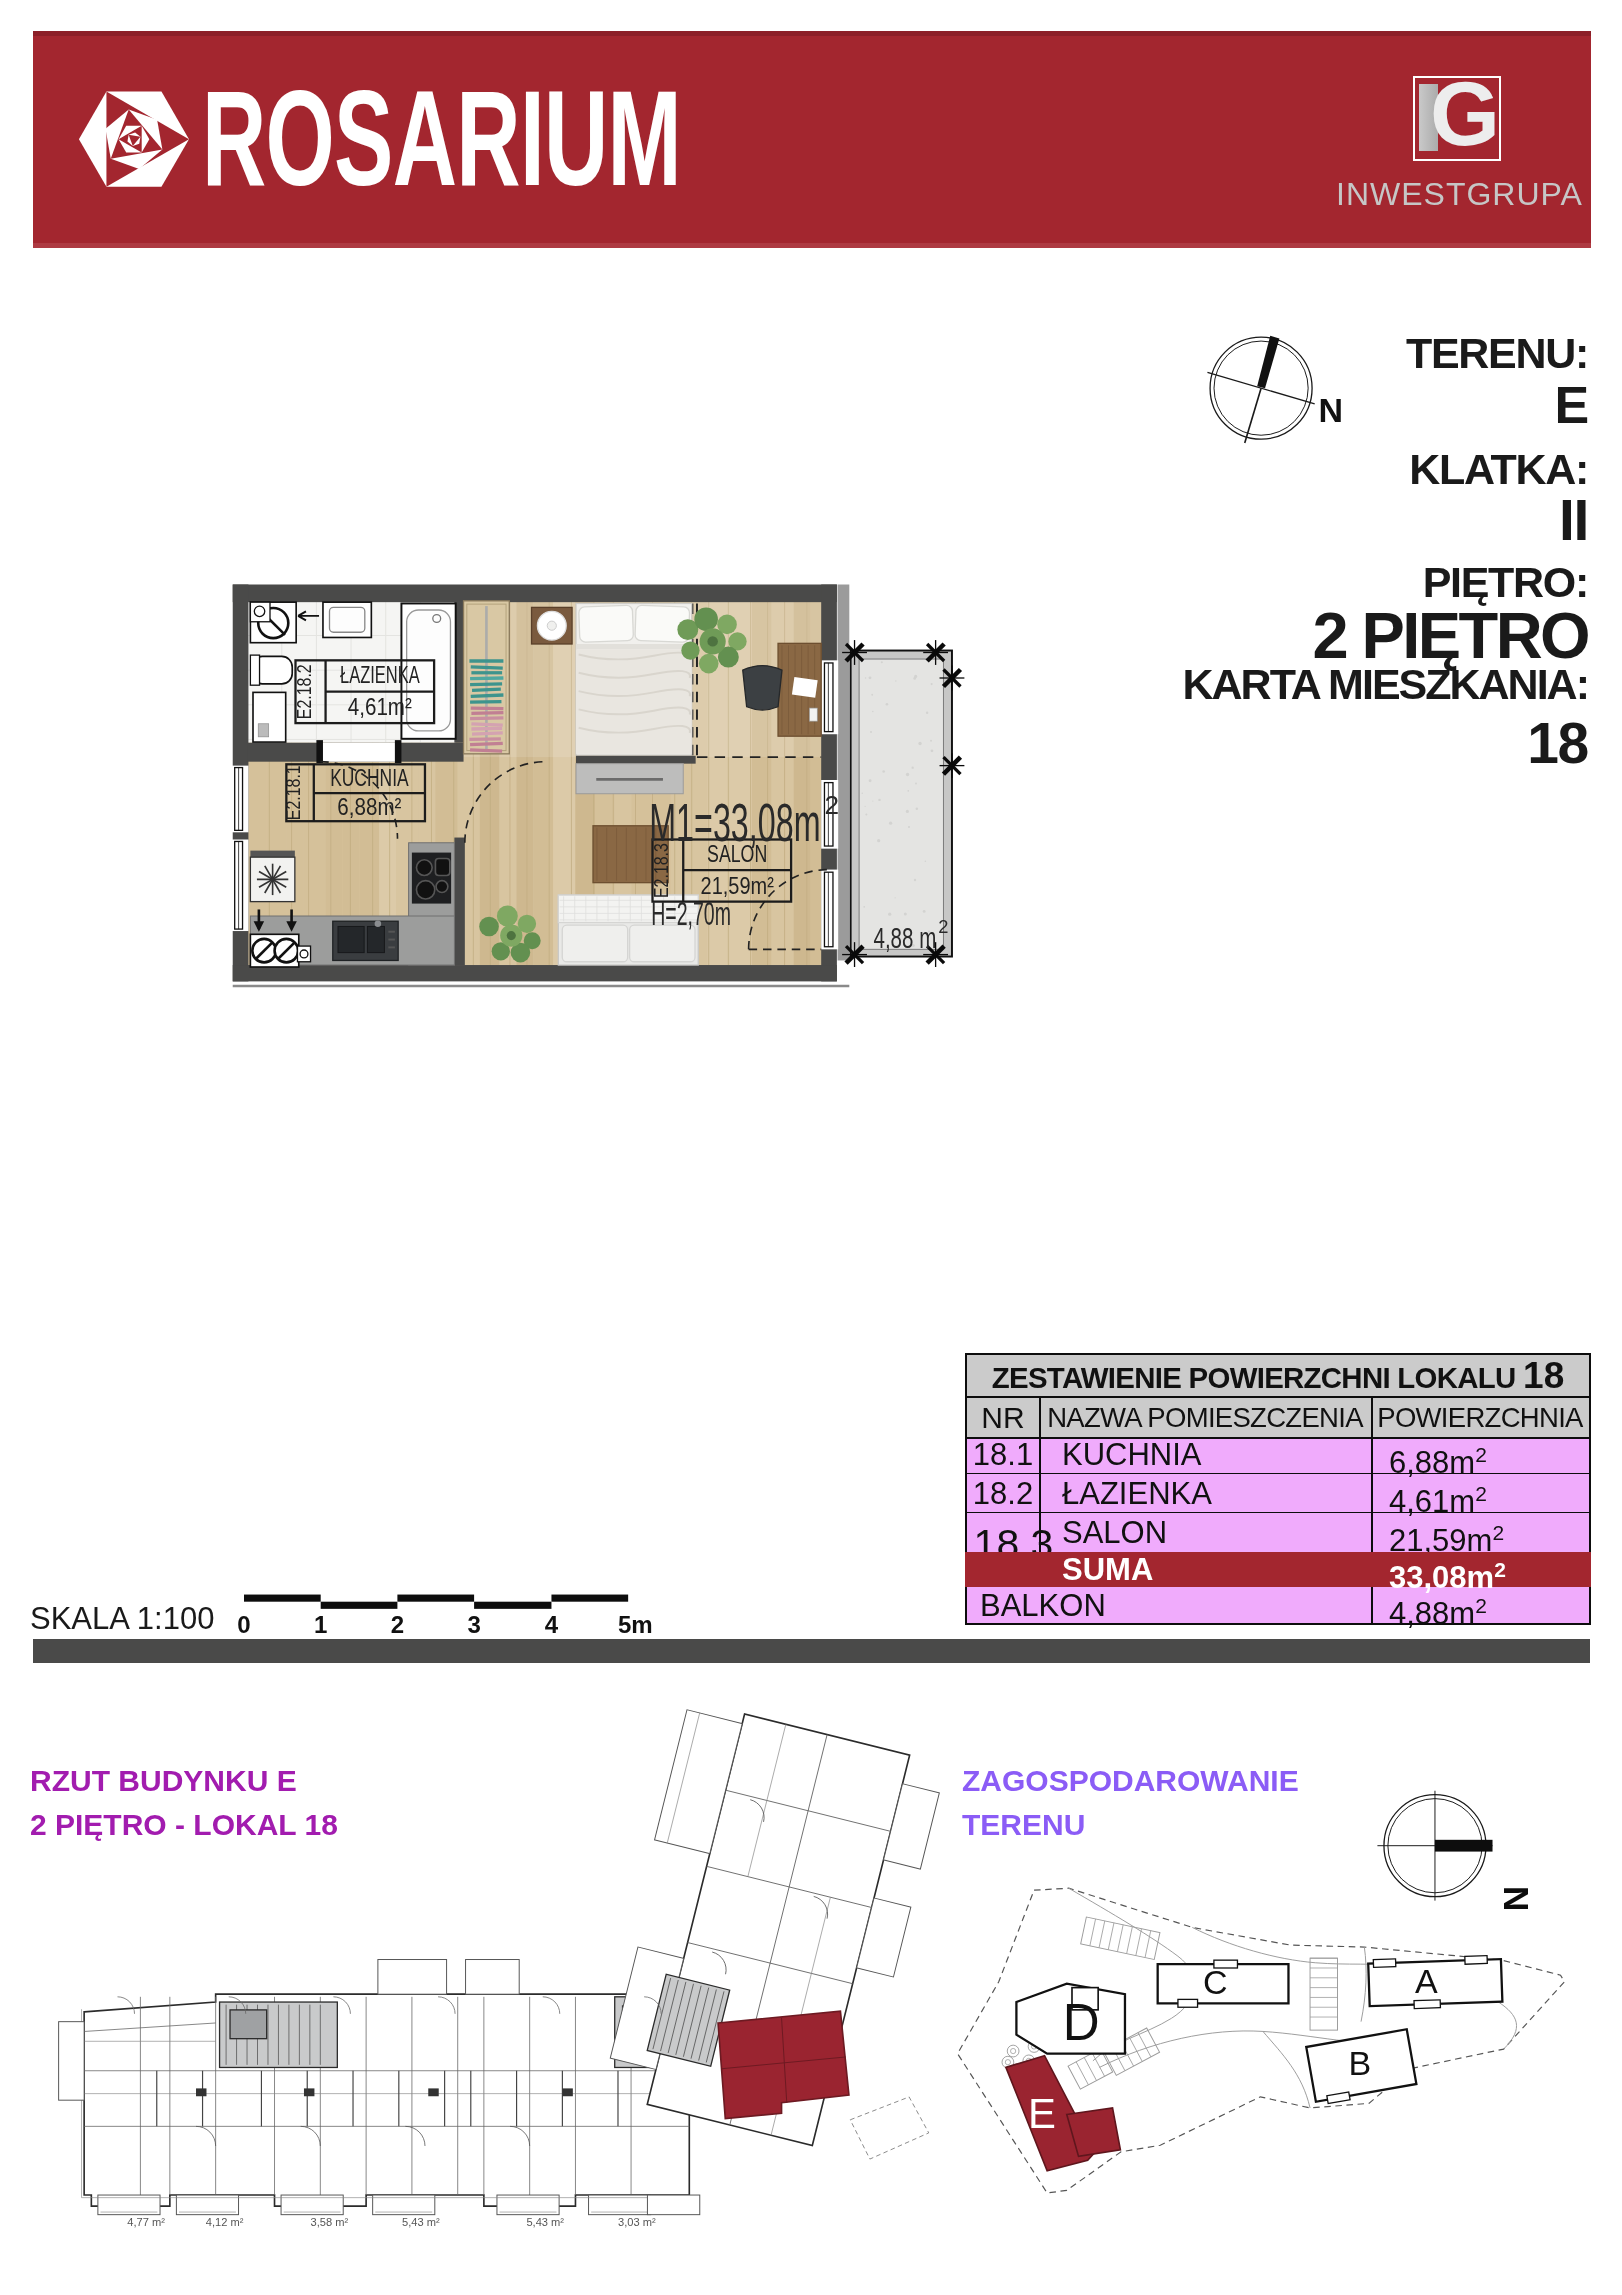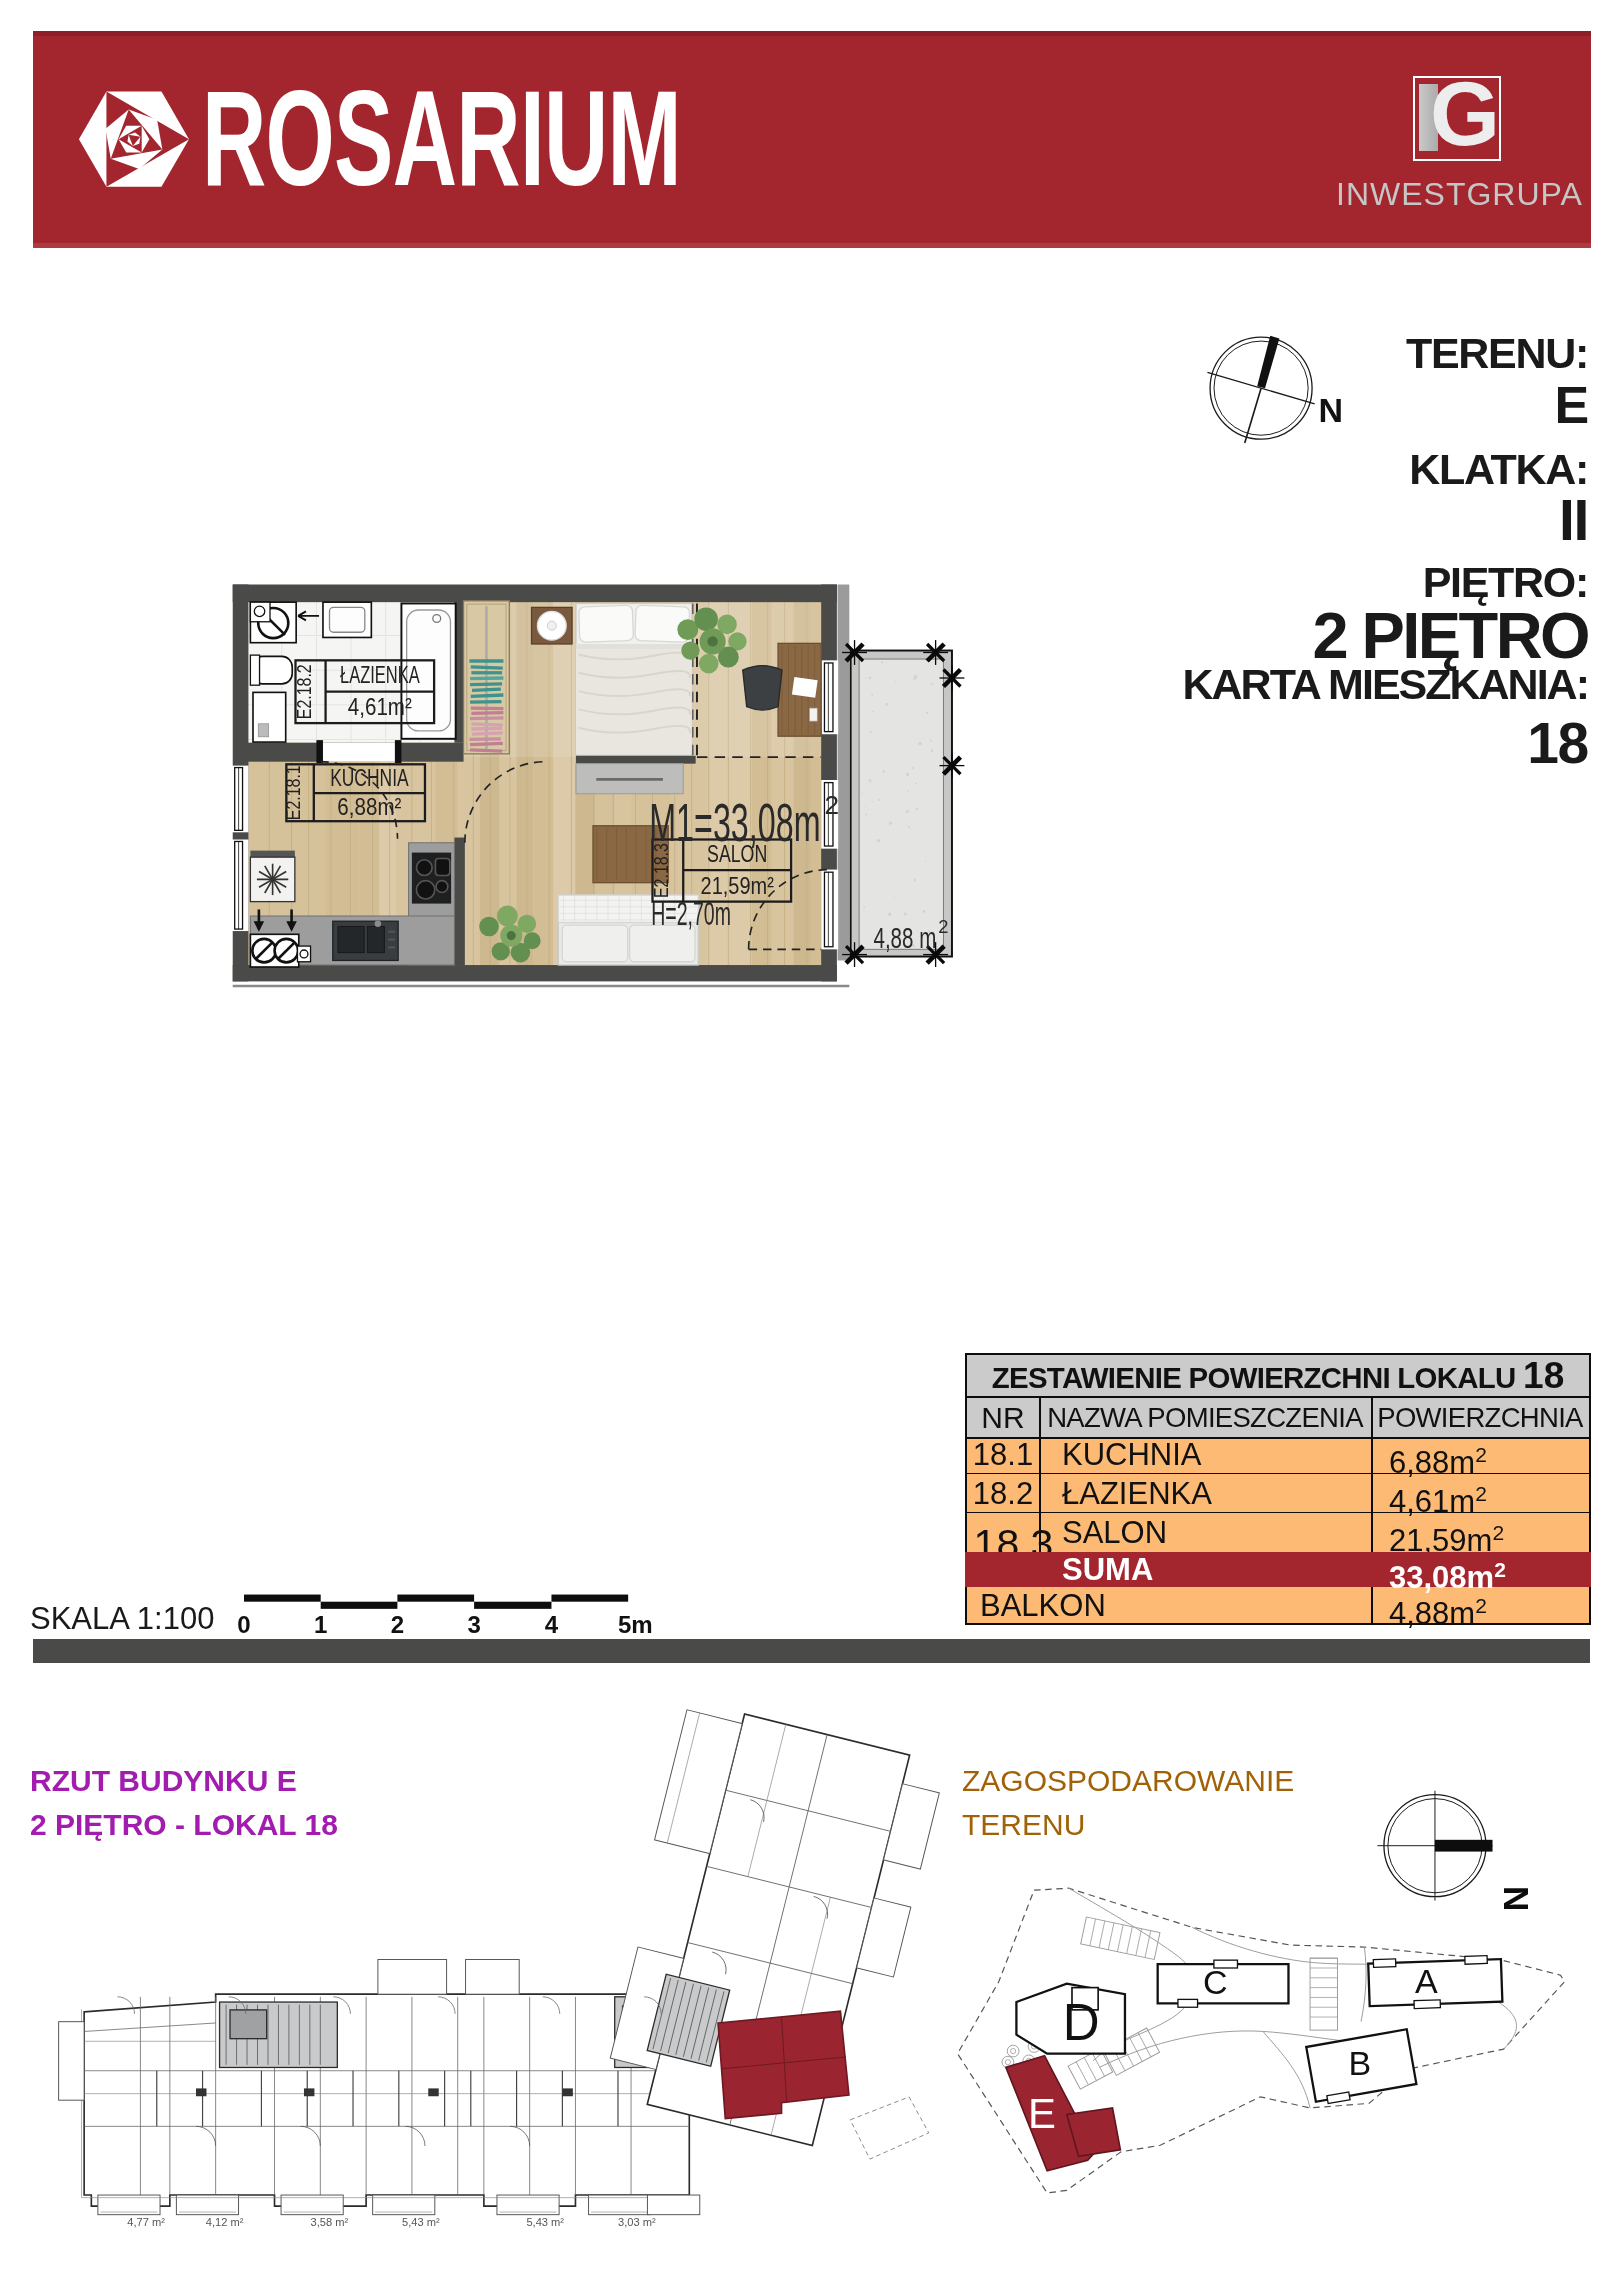--- a/index.html
+++ b/index.html
@@ -402,21 +402,21 @@
       <line x1="1045" y1="1330" x2="1210" y2="1330" stroke="#1c1c1c" stroke-width="3.5"></line>
       <text x="1021.5" y="1330.5" font-size="30" fill="#222" text-anchor="middle" font-weight="normal" font-family="Liberation Sans" transform="rotate(-90 1021.5 1330.5)" textLength="84" lengthAdjust="spacingAndGlyphs">E2.18.3</text>
       <text x="1127.5" y="1317.5" font-size="36" fill="#222" text-anchor="middle" font-weight="normal" font-family="Liberation Sans" textLength="92" lengthAdjust="spacingAndGlyphs">SALON</text>
       <text x="1127.5" y="1366.0" font-size="36" fill="#222" text-anchor="middle" font-weight="normal" font-family="Liberation Sans" textLength="112" lengthAdjust="spacingAndGlyphs">21,59m²</text>
       <text x="993" y="1286" font-size="82" fill="#2a2a2a" text-anchor="start" font-weight="normal" font-family="Liberation Sans" textLength="262" lengthAdjust="spacingAndGlyphs">M1=33,08m</text>
       <text x="1261" y="1244" font-size="40" fill="#2a2a2a" text-anchor="start" font-weight="normal" font-family="Liberation Sans">2</text>
       <text x="996" y="1414" font-size="52" fill="#2a2a2a" text-anchor="start" font-weight="normal" font-family="Liberation Sans" textLength="122" lengthAdjust="spacingAndGlyphs">H=2,70m</text>
     </g>
 </svg>
 
-<div class="abs" style="left:965px;top:1353px;width:622px;height:268px;border:2px solid #0d0d0d;background:#fdba74">
+<div class="abs" style="left:965px;top:1353px;width:622px;height:268px;border:2px solid #0d0d0d;background:#f0abfc">
  <div style="position:absolute;left:0;top:0;width:100%;height:41px;background:#CBCBCB;border-bottom:2px solid #0d0d0d;text-align:center;color:#111">
    <span style="font-size:29.4px;font-weight:bold;line-height:41px;letter-spacing:-0.7px;white-space:nowrap">ZESTAWIENIE POWIERZCHNI LOKALU </span><span style="font-size:37px;font-weight:bold;line-height:41px">18</span>
  </div>
  <div style="position:absolute;left:0;top:43px;width:100%;height:39px;background:#CBCBCB;border-bottom:2px solid #0d0d0d"></div>
  <div style="position:absolute;left:0;top:43px;width:72px;height:36px;font-size:30px;line-height:39px;text-align:center;color:#111">NR</div>
  <div style="position:absolute;left:74px;top:43px;width:328px;height:39px;font-size:27.5px;line-height:39px;text-align:center;color:#111;white-space:nowrap;letter-spacing:-0.7px">NAZWA POMIESZCZENIA</div>
  <div style="position:absolute;left:404px;top:43px;width:218px;height:39px;font-size:27.5px;line-height:39px;text-align:center;color:#111;white-space:nowrap;letter-spacing:-0.7px">POWIERZCHNIA</div>
  <div style="position:absolute;left:72px;top:43px;width:2px;height:157px;background:#0d0d0d"></div>
  <div style="position:absolute;left:404px;top:43px;width:2px;height:226px;background:#0d0d0d"></div>
  <div style="position:absolute;left:0;top:81px;width:100%;height:37px;border-bottom:1.3px solid #0d0d0d"></div>
@@ -454,21 +454,21 @@
       <text x="246" y="66">2</text>
 <text x="364" y="66">3</text>
       <text x="483" y="66">4</text>
       <text x="612" y="66">5m</text>
 </g>
 </svg>
 
 <div class="abs" style="left:33px;top:1639px;width:1557px;height:23.6px;background:#4A4A49"></div>
 
 <div class="abs" style="left:30px;top:1759px;font-size:30px;font-weight:bold;color:#a21caf;line-height:1.45">RZUT BUDYNKU E<br>2 PIĘTRO - LOKAL 18</div>
-<div class="abs" style="left:962px;top:1759px;font-size:30px;font-weight:normal;color:#a16207;line-height:1.45">ZAGOSPODAROWANIE<br>TERENU</div>
+<div class="abs" style="left:962px;top:1759px;font-size:30px;font-weight:bold;color:#8b5cf6;line-height:1.45">ZAGOSPODAROWANIE<br>TERENU</div>
 
 <svg class="abs" style="left:39px;top:1701px" width="929" height="589" viewBox="60 2600 1420 900">
 <g id="bldg">
       <polygon points="129,3075 330,3060 330,3048 965,3048 965,3028 1054,3048 1054,3160 1054,3355 880,3355 880,3372 740,3372 740,3355 560,3355 560,3372 420,3372 420,3355 260,3355 260,3372 140,3372 140,3355 129,3355" fill="#fff" stroke="#2b2b2b" stroke-width="2.5"></polygon>
       <line x1="215" y1="3052" x2="215" y2="3355" stroke="#666" stroke-width="1.2"></line>
       <line x1="260" y1="3052" x2="260" y2="3355" stroke="#666" stroke-width="1.2"></line>
       <line x1="330" y1="3052" x2="330" y2="3355" stroke="#666" stroke-width="1.2"></line>
       <line x1="420" y1="3052" x2="420" y2="3355" stroke="#666" stroke-width="1.2"></line>
       <line x1="490" y1="3052" x2="490" y2="3355" stroke="#666" stroke-width="1.2"></line>
       <line x1="560" y1="3052" x2="560" y2="3355" stroke="#666" stroke-width="1.2"></line>

